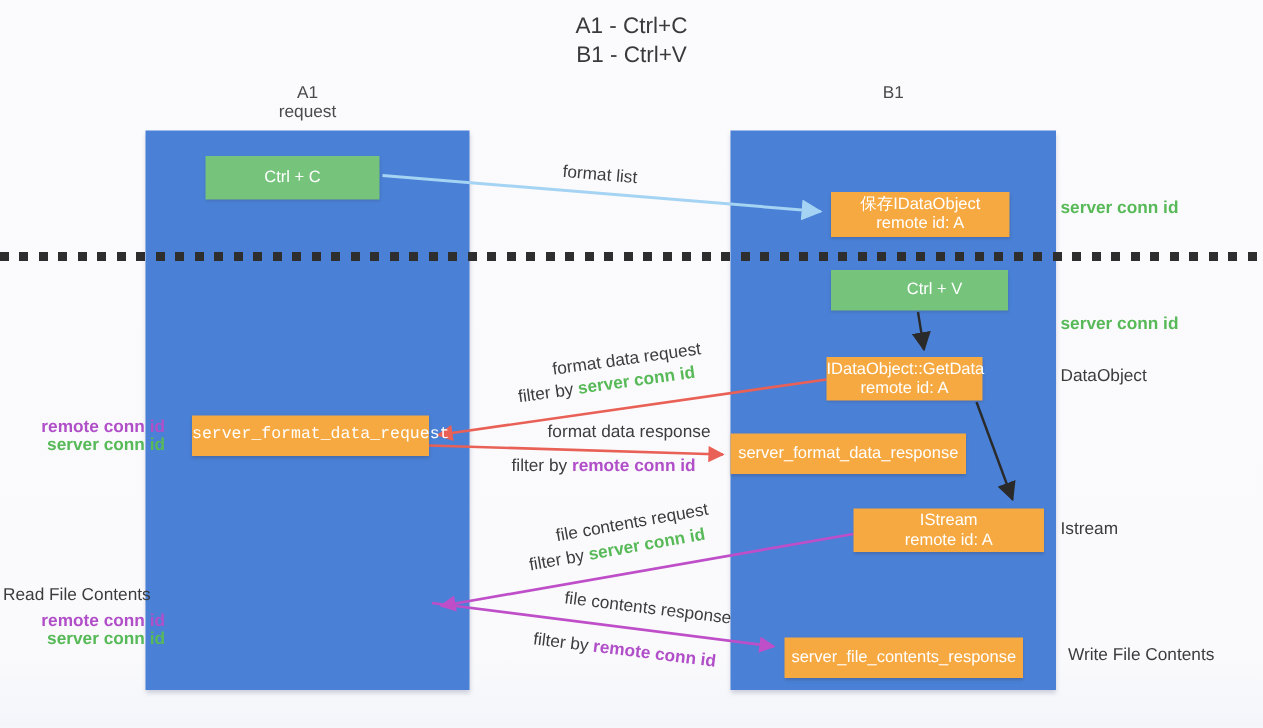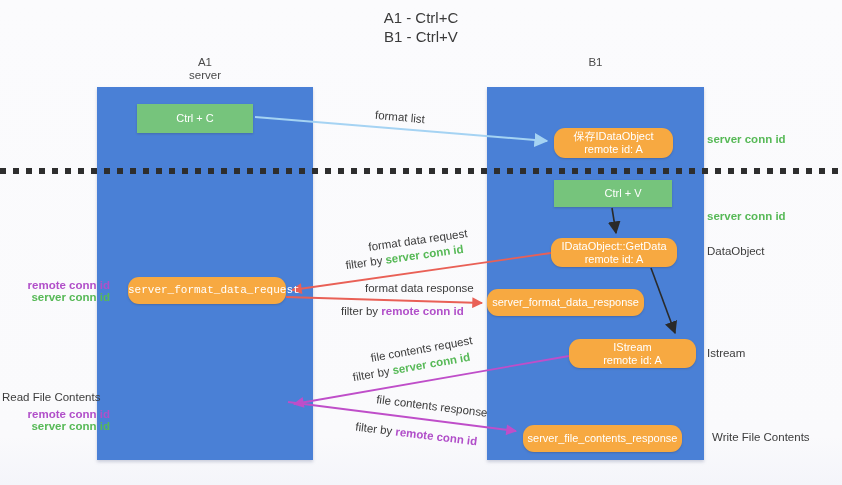--- a/index.html
+++ b/index.html
@@ -26,41 +26,41 @@
     top:168px; left:0; width:842px; height:6px; z-index:3;
     background:repeating-linear-gradient(90deg,#2e2e2e 0 6px, transparent 6px 13px);
   }
   svg.arrows { top:0; left:0; z-index:2; }
   .node {
     z-index:4; color:#fff; text-align:center; font-size:11px; line-height:13px;
     display:flex; flex-direction:column; justify-content:center;
     box-shadow:0 1px 2px rgba(60,70,100,.35);
   }
   .green  { background:#76c47c; }
-  .orange { background:#f7a941;border-radius:11px; }
+  .orange { background:#f7a941; }
   .lbl { z-index:4; font-size:11.5px; white-space:nowrap; color:#3c3c3c; }
   .green-t  { color:#57b957; font-weight:bold; }
   .purple-t { color:#b14fc9; font-weight:bold; }
   .dark-t   { color:#3c3c3c; }
   .right-align { text-align:right; }
   .edge-lbl { z-index:4; font-size:11.5px; white-space:nowrap; color:#3c3c3c; transform-origin:center; }
 </style>
 </head>
 <body>
 
 <div id="stage">
 
   <div class="abs title">
     <div>A1 - Ctrl+C</div>
     <div>B1 - Ctrl+V</div>
   </div>
 
   <div class="abs col-header" style="left:97px;width:216px;">
     <div>A1</div>
-    <div>server</div>
+    <div>request</div>
   </div>
   <div class="abs col-header" style="left:487px;width:217px;">
     <div>B1</div>
   </div>
 
   <div class="abs column" style="left:97px;"></div>
   <div class="abs column" style="left:487px;width:217px;"></div>
 
   <div class="abs dotted-line"></div>
 
@@ -94,21 +94,21 @@
 
   <div class="abs node orange" style="left:554px;top:128px;width:119px;height:30px;">
     <div>保存IDataObject</div>
     <div>remote id: A</div>
   </div>
 
   <div class="abs node green" style="left:554px;top:180px;width:118px;height:27px;padding-left:20px;">
     <div>Ctrl + V</div>
   </div>
 
-  <div class="abs node orange" style="left:551px;top:238px;width:126px;height:29px;">
+  <div class="abs node orange" style="left:551px;top:238px;width:104px;height:29px;">
     <div>IDataObject::GetData</div>
     <div>remote id: A</div>
   </div>
 
   <div class="abs node orange" style="left:128px;top:277px;width:158px;height:27px;font-family:Liberation Mono, monospace;">
     <div>server_format_data_request</div>
   </div>
 
   <div class="abs node orange" style="left:487px;top:289px;width:157px;height:27px;">
     <div>server_format_data_response</div>

